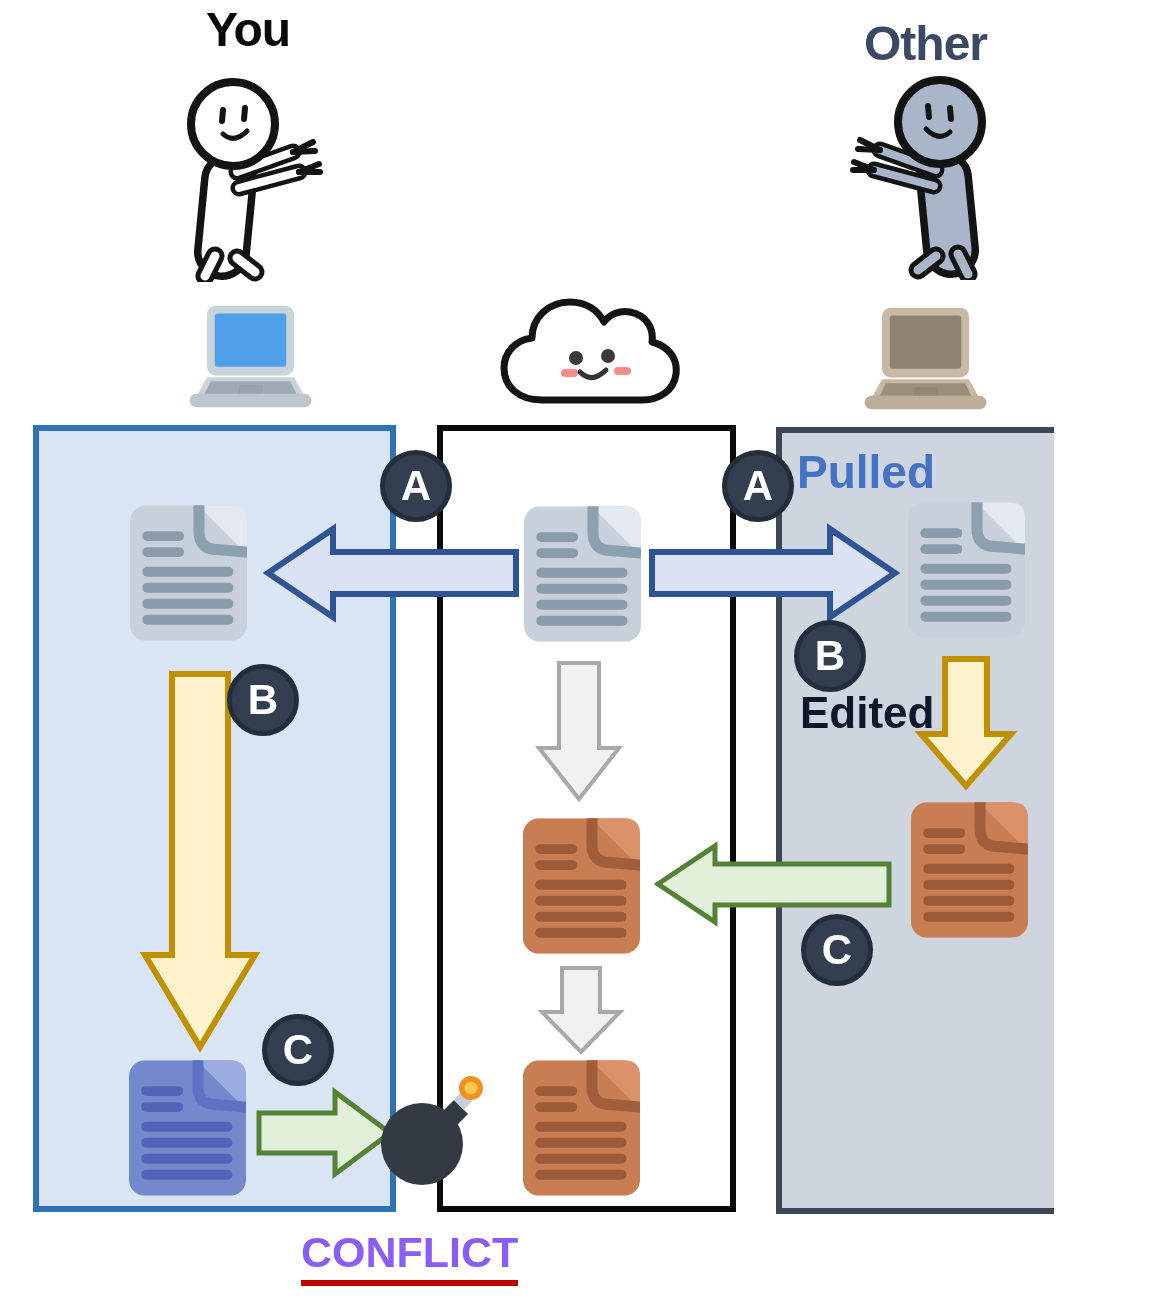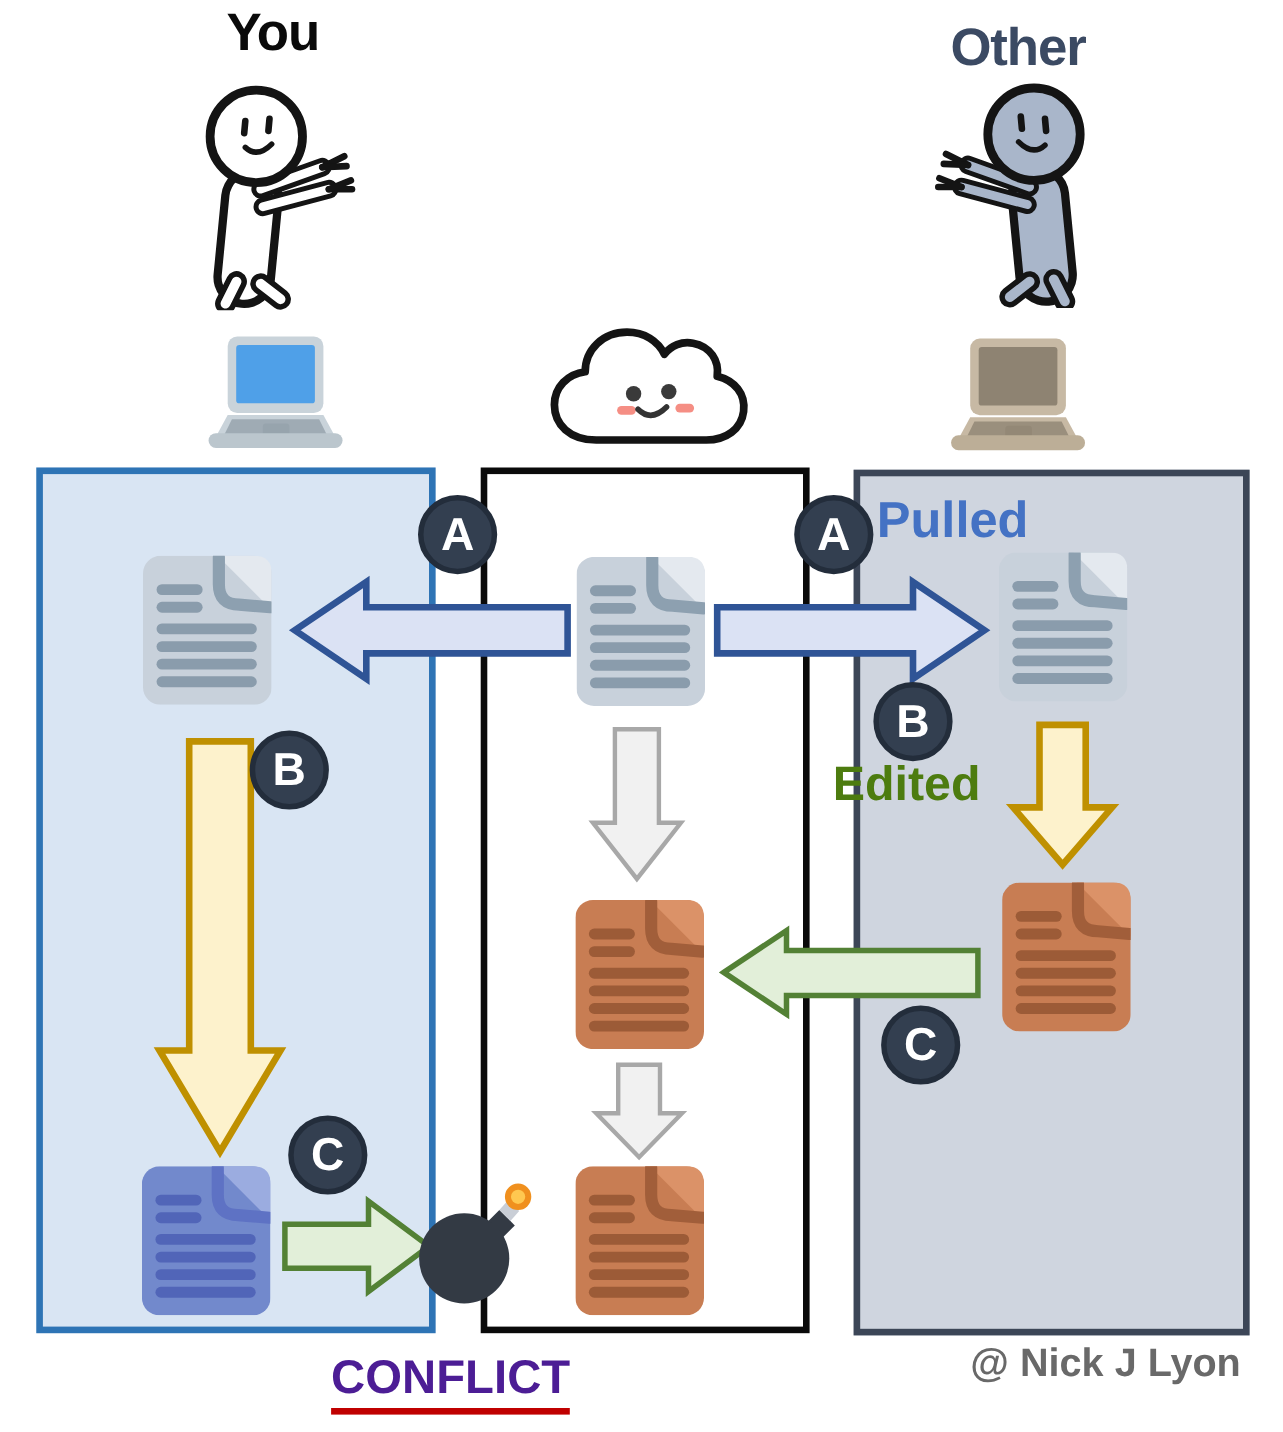--- a/index.html
+++ b/index.html
@@ -1,34 +1,34 @@
 <!DOCTYPE html>
 <html><head>
 <meta charset="utf-8">
 <style>
   html,body{margin:0;padding:0;background:#ffffff;}
   .canvas{
-    position:relative;width:1166px;height:1302px;background:#ffffff;
+    position:relative;width:1054px;height:1302px;background:#ffffff;
     font-family:"Liberation Sans",sans-serif;overflow:hidden;
   }
   
   .panel{position:absolute;box-sizing:border-box;}
   .panel-left{left:33px;top:425px;width:363px;height:787px;background:#D9E5F3;border:6px solid #2E74B5;}
   .panel-mid{left:437px;top:425px;width:299px;height:787px;background:#FFFFFF;border:6px solid #0A0A0A;}
   .panel-right{left:776px;top:427px;width:360px;height:787px;background:#CFD5DF;border:6px solid #3C4657;}
   
   .top-label{position:absolute;font-weight:bold;font-size:48px;letter-spacing:-1px;}
   .label-you{left:178px;top:2px;width:140px;text-align:center;color:#0A0A0A;}
   .label-other{left:843px;top:16px;width:165px;text-align:center;color:#3B4A63;}
   
   .step-label{position:absolute;font-weight:bold;text-align:center;}
   .label-pulled{left:797px;top:445px;font-size:46px;color:#4472C4;}
-  .label-edited{left:757px;top:688px;font-size:44px;color:#4d7c0f;}
+  .label-edited{left:800px;top:688px;font-size:44px;color:#0f172a;}
   .label-pushed{left:862px;top:968px;font-size:46px;color:#61A344;}
-  .label-conflict{left:301px;top:1228px;font-size:43px;color:#4c1d95;
+  .label-conflict{left:301px;top:1228px;font-size:43px;color:#8b5cf6;
     border-bottom:6px solid #C00000;padding-bottom:3px;}
   .label-credit{right:38px;top:1218px;font-size:36px;color:#696969;}
   
   .badge{
     position:absolute;width:72px;height:72px;border-radius:50%;
     background:#333F50;border:5px solid #232D3B;box-sizing:border-box;
     color:#FFFFFF;font-weight:bold;font-size:42px;
     display:flex;align-items:center;justify-content:center;
   }
   .badge-a-left{left:380px;top:450px;}
@@ -191,15 +191,14 @@
   <div class="badge badge-a-left">A</div>
   <div class="badge badge-a-right">A</div>
   <div class="badge badge-b-left">B</div>
   <div class="badge badge-b-right">B</div>
   <div class="badge badge-c-left">C</div>
   <div class="badge badge-c-right">C</div>
 
   <div class="step-label label-pulled">Pulled</div>
   <div class="step-label label-edited">Edited</div>
   <div class="step-label label-conflict">CONFLICT</div>
-  <div class="step-label label-credit">@ Nick J Lyon</div>
 
 </div>
 
 </body></html>

